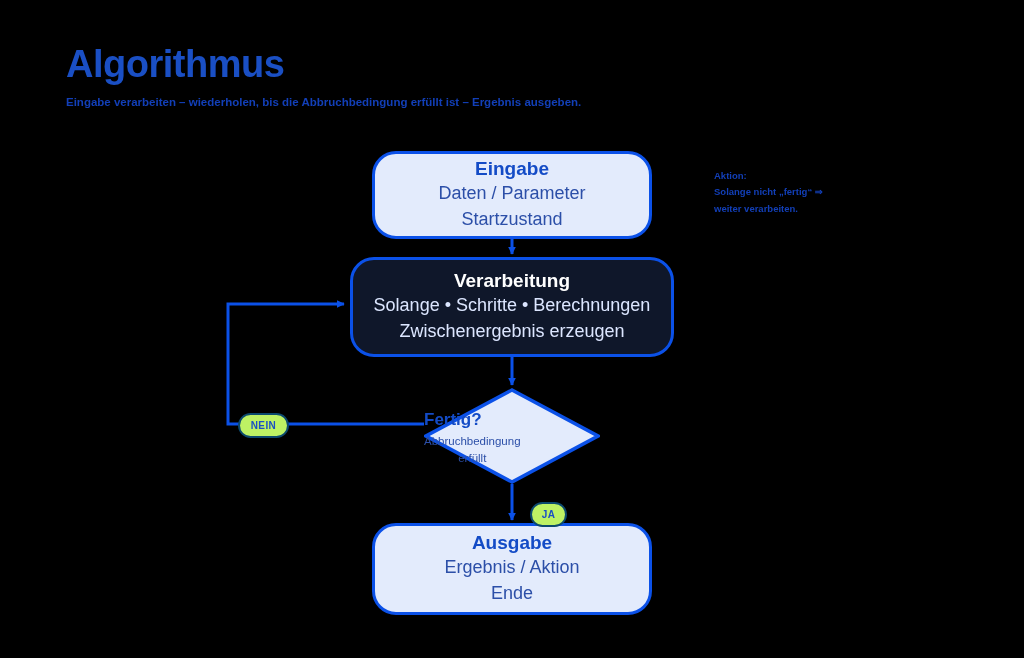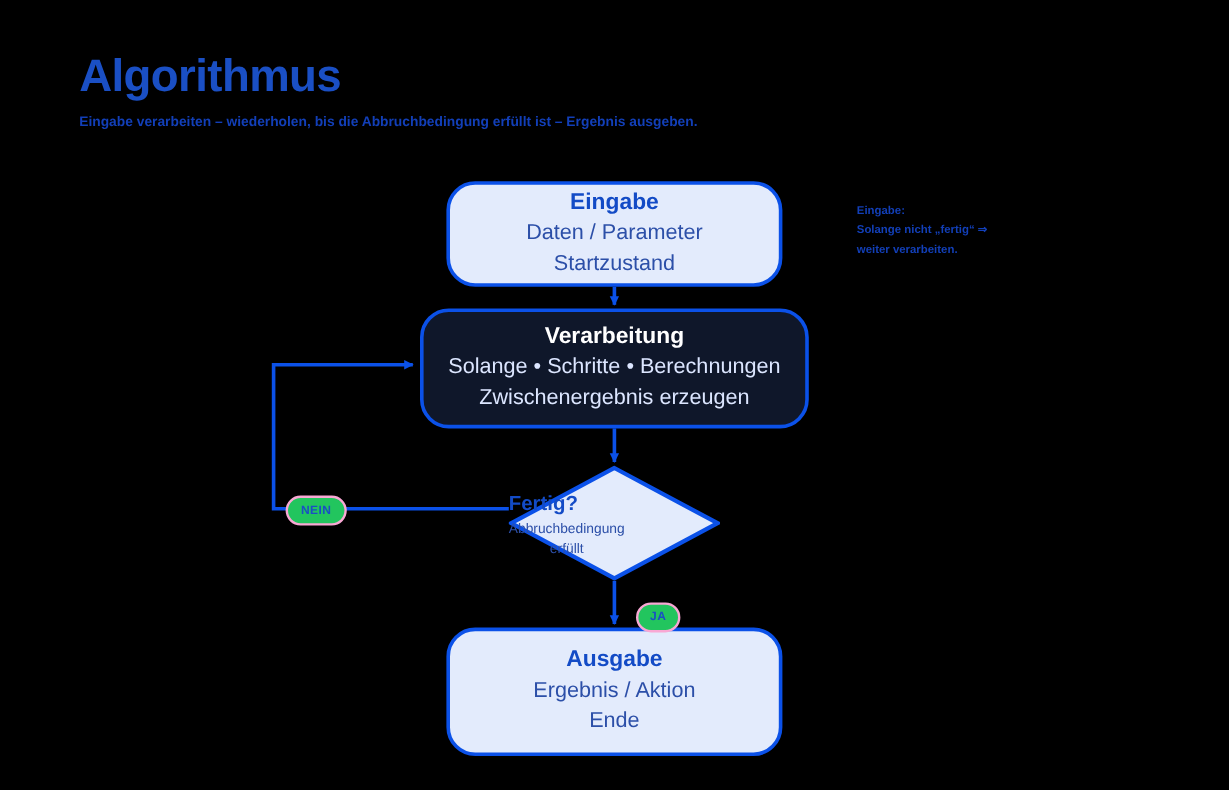--- a/index.html
+++ b/index.html
@@ -84,21 +84,21 @@
   .node-sub {
     margin-top: 1px;
     font-size: 18px;
     color: #2C4FA8;
     line-height: 1.42;
   }
   .node-rect.accent .node-sub { color: #DCE6FF; }
 
   #node-input    { left: 372px; top: 151px; width: 280px; height: 88px; }
   #node-process  { left: 350px; top: 257px; width: 324px; height: 100px; }
-  #node-output   { left: 372px; top: 523px; width: 280px; height: 107px; }
+  #node-output   { left: 372px; top: 523px; width: 280px; height: 92px; }
 
   
   #node-decision {
     position: absolute;
     left: 424px;
     top: 388px;
     width: 176px;
     height: 96px;
   }
   #node-decision .diamond-shape {
@@ -115,22 +115,22 @@
     text-align: center;
     padding-top: 4px;
     box-sizing: border-box;
   }
   #node-decision .node-title { font-size: 17px; }
   #node-decision .node-sub { margin-top: 3px; font-size: 11.5px; }
 
   
   .edge-badge {
     position: absolute;
-    background: #22c55e;
-    border: 2px solid #f9a8d4;
+    background: #bef264;
+    border: 2px solid #0c4a6e;
     border-radius: 999px;
     color: #1A4FC4;
     font-size: 10px;
     font-weight: bold;
     letter-spacing: 0.4px;
     display: flex;
     align-items: center;
     justify-content: center;
   }
   #badge-nein { left: 238px; top: 413px; width: 47px; height: 21px; }
@@ -211,16 +211,16 @@
     </div>
   </div>
 
   <div class="edge-badge" id="badge-nein">NEIN</div>
 
   <div class="edge-badge" id="badge-ja">JA</div>
 
 </div>
 
 <div id="side-note">
-  <div>Eingabe:</div>
+  <div>Aktion:</div>
   <div>Solange nicht „fertig“ ⇒</div>
   <div>weiter verarbeiten.</div>
 </div>
 
 </body></html>

